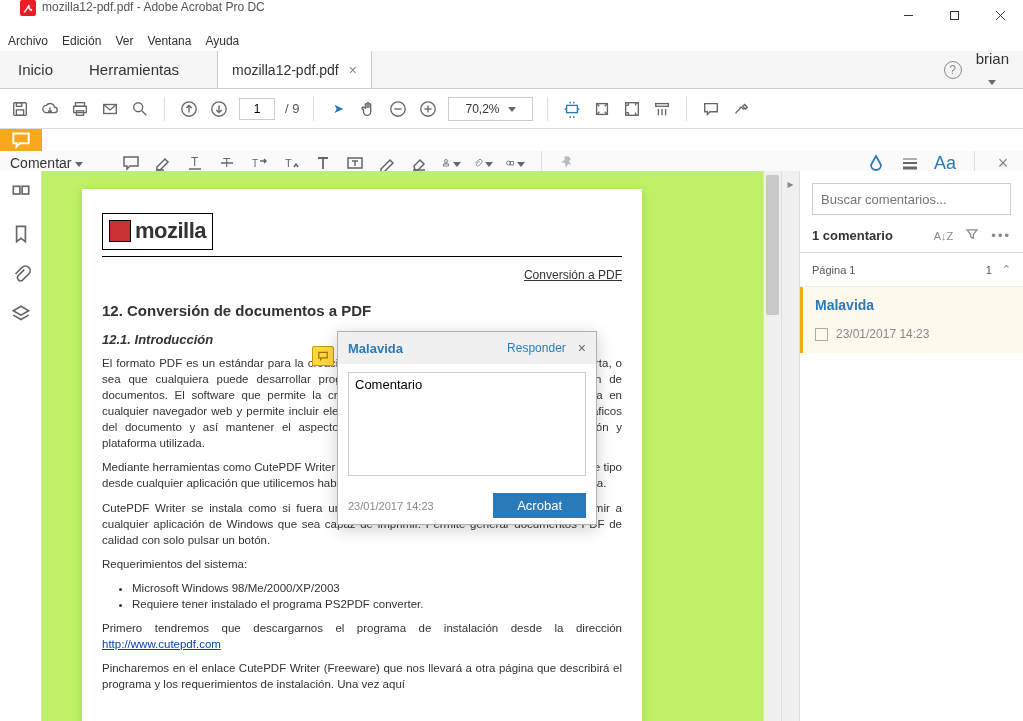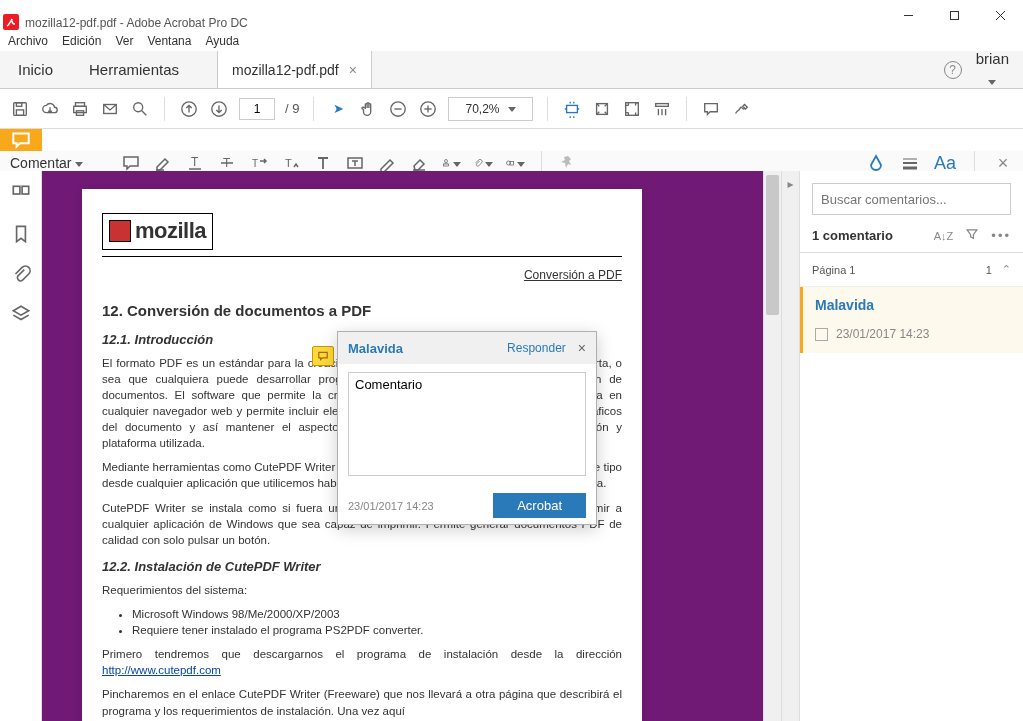--- a/index.html
+++ b/index.html
@@ -1,19 +1,19 @@
 <!DOCTYPE html>
 <html><head>
 <meta charset="utf-8">
 <style>
 * { margin: 0; padding: 0; box-sizing: border-box; font-family: "Segoe UI", Arial, sans-serif; }
 body { width: 1023px; height: 721px; background: #fff; overflow: hidden; font-size: 13px; color: #333; }
 
 
-.title-bar { height: 30px; display: flex; align-items: flex-end; padding-left: 3px; background: #fff; }
+.title-bar { height: 30px; display: flex; align-items: flex-start; padding-left: 20px; background: #fff; }
 .title-bar .app-icon { width: 16px; height: 16px; margin-right: 6px; }
 .title-bar .title-text { font-size: 12px; color: #555; }
 .win-controls { margin-left: auto; display: flex; }
 .win-controls .wc { width: 46px; height: 30px; display: flex; align-items: center; justify-content: center; color: #333; }
 
 
 .menu-bar { height: 21px; display: flex; align-items: center; padding-left: 8px; gap: 14px; font-size: 12px; color: #333; }
 .menu-bar span { cursor: default; }
 
 
@@ -41,21 +41,21 @@
 .comment-label { font-size: 14px; color: #333; display: flex; align-items: center; gap: 4px; font-weight: 500; }
 .ct-icon { width: 20px; height: 20px; display: flex; align-items: center; justify-content: center; color: #666; cursor: pointer; }
 .comment-toolbar .right { margin-left: auto; display: flex; align-items: center; gap: 14px; }
 .aa-icon { color: #2a7ab9; font-size: 18px; font-weight: 500; text-align: center; }
 
 
 .main-region { display: flex; height: 550px; }
 .left-rail { width: 42px; background: #fff; border-right: 1px solid #ddd; display: flex; flex-direction: column; align-items: center; padding-top: 12px; gap: 18px; }
 .left-rail .rail-icon { width: 22px; height: 22px; color: #666; cursor: pointer; }
 
-.doc-area { flex: 1; background: #701a75; position: relative; overflow: hidden; display: flex; }
+.doc-area { flex: 1; background: #bef264; position: relative; overflow: hidden; display: flex; }
 .doc-page-wrap { flex: 1; overflow: auto; padding: 18px 40px; position: relative; }
 .doc-page { background: #fff; width: 560px; min-height: 600px; padding: 24px 20px; box-shadow: 0 2px 8px rgba(0,0,0,0.15); font-size: 12px; line-height: 1.4; position: relative; }
 .doc-page .logo-row { display: flex; align-items: center; gap: 6px; margin-bottom: 6px; }
 .doc-page .logo-box { border: 1px solid #000; padding: 2px 6px; display: flex; align-items: center; gap: 4px; }
 .doc-page .logo-square { width: 22px; height: 22px; background: #c83232; border: 1px solid #000; }
 .doc-page .logo-text { font-size: 22px; font-weight: bold; letter-spacing: -0.5px; }
 .doc-page .hr { border: none; border-top: 1px solid #000; margin: 4px 0 10px; }
 .doc-page .pdf-link { text-align: right; text-decoration: underline; font-size: 12px; margin-bottom: 16px; }
 .doc-page h2 { font-size: 15px; font-weight: bold; margin-bottom: 10px; }
 .doc-page h3 { font-size: 13px; font-style: italic; font-weight: bold; margin: 10px 0 6px; }
@@ -420,21 +420,20 @@
             <span class="logo-text">mozilla</span>
           </div>
         </div>
         <hr class="hr">
         <div class="pdf-link">Conversión a PDF</div>
         <h2>12. Conversión de documentos a PDF</h2>
         <h3>12.1. Introducción</h3>
         <p>El formato PDF es un estándar para la creación de documentos. Tiene una especificación abierta, o sea que cualquiera puede desarrollar programas para la visualización o la manipulación de documentos. El software que permite la creación de estos documentos además se integra en cualquier navegador web y permite incluir elementos como imágenes, apariencia, fuentes y gráficos del documento y así mantener el aspecto al crearlo, independientemente de la aplicación y plataforma utilizada.</p>
         <p>Mediante herramientas como CutePDF Writer o PDFCreator podremos crear documentos de este tipo desde cualquier aplicación que utilicemos habitualmente, de una forma bastante sencilla y gratuita.</p>
         <p>CutePDF Writer se instala como si fuera una impresora y se encuentra disponible al imprimir a cualquier aplicación de Windows que sea capaz de imprimir. Permite generar documentos PDF de calidad con solo pulsar un botón.</p>
-        <h3>12.2. Instalación de CutePDF Writer</h3>
         <p>Requerimientos del sistema:</p>
         <ul>
           <li>Microsoft Windows 98/Me/2000/XP/2003</li>
           <li>Requiere tener instalado el programa PS2PDF converter.</li>
         </ul>
         <p>
           <span>Primero tendremos que descargarnos el programa de instalación desde la dirección </span><a>http://www.cutepdf.com</a>
         </p>
         <p>Pincharemos en el enlace CutePDF Writer (Freeware) que nos llevará a otra página que describirá el programa y los requerimientos de instalación. Una vez aquí</p>
 

